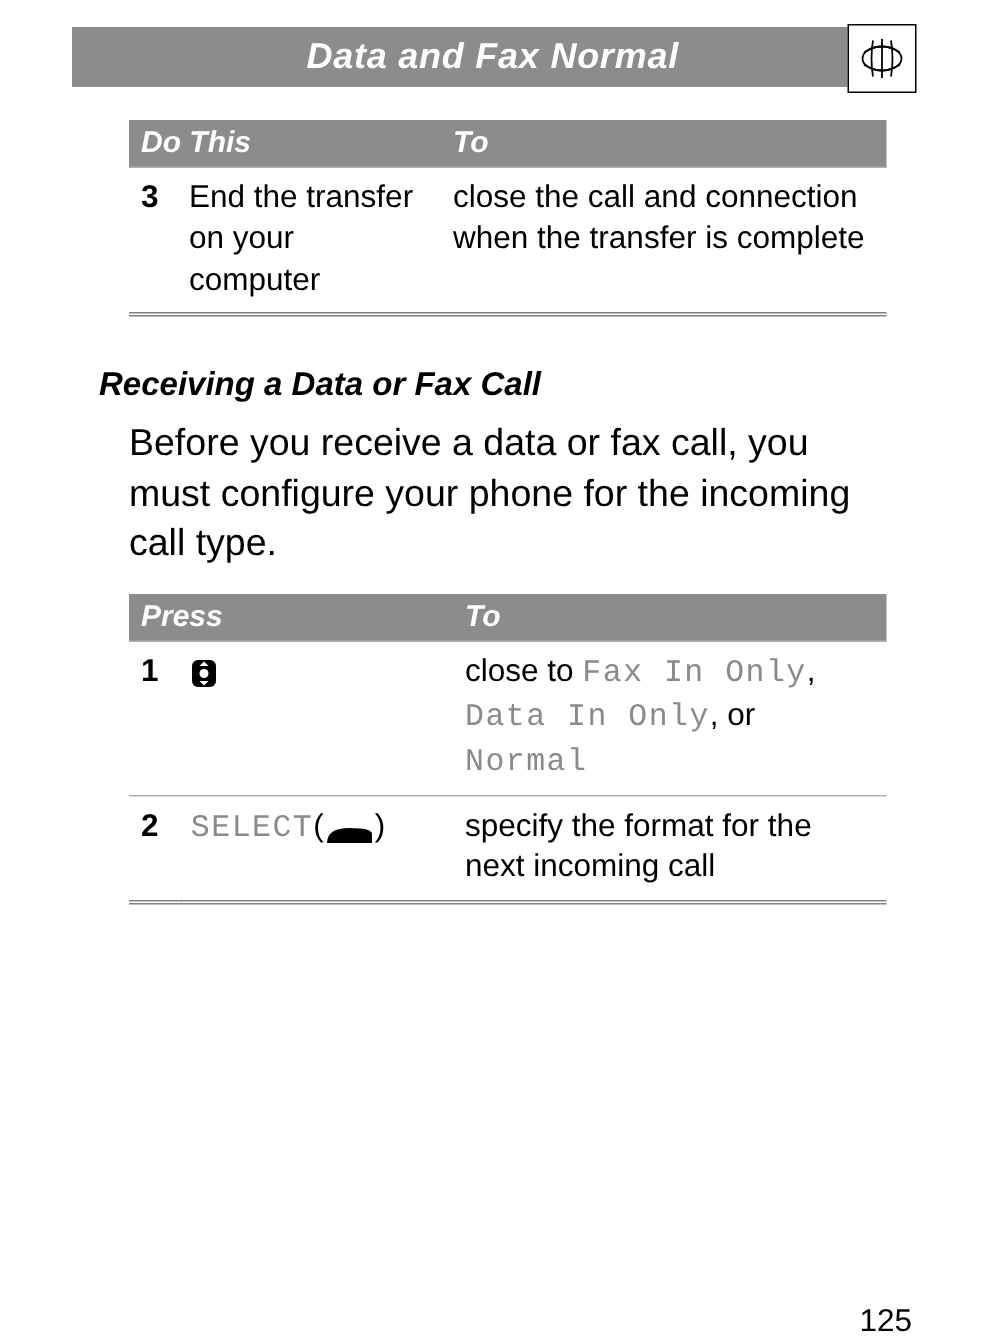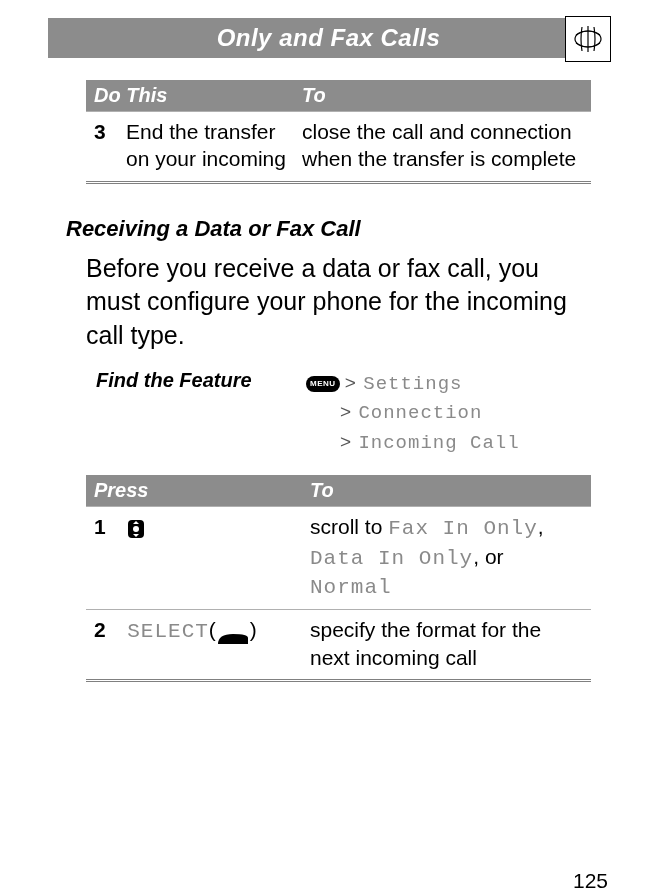--- a/index.html
+++ b/index.html
@@ -138,21 +138,21 @@
     bottom: 20px;
     font-size: 21px;
   }
 </style>
 </head>
 <body>
 
 <div class="page">
 
   <div class="header-bar">
-    <div class="gray-bar">Only and Fax Calls</div>
+    <div class="gray-bar">Data and Fax Normal</div>
     <div class="header-icon-box">
       <svg width="36" height="36" viewBox="0 0 36 36">
         <g stroke="#000" fill="none" stroke-width="1.2">
           <ellipse cx="18" cy="18" rx="13" ry="8"></ellipse>
           <path d="M6 14 Q18 6 30 14"></path>
           <path d="M6 22 Q18 30 30 22"></path>
           <line x1="18" y1="5" x2="18" y2="31"></line>
           <path d="M12 6 Q10 18 12 30"></path>
           <path d="M24 6 Q26 18 24 30"></path>
         </g>
@@ -163,62 +163,50 @@
   <div class="content">
 
     <table class="instruction-table">
       <tbody>
           <tr class="tbl-head">
         <td colspan="2" class="col-do">Do This</td>
         <td>To</td>
       </tr>
       <tr class="tbl-row">
         <td class="step-num">3</td>
-        <td class="col-do">End the transfer on your incoming</td>
+        <td class="col-do">End the transfer on your computer</td>
         <td>close the call and connection when the transfer is complete</td>
       </tr>
     </tbody>
       </table>
 
     <div class="section-title">Receiving a Data or Fax Call</div>
     <p class="body-text">Before you receive a data or fax call, you must configure your phone for the incoming call type.</p>
 
-    <div class="find-feature">
-      <div class="find-feature-label">Find the Feature</div>
-      <div class="feature-path">
-        <span class="menu-btn">MENU</span>
-        <span class="gt">&gt;</span>
-        <span class="menu-code">Settings</span><br>
-        <span class="gt" style="margin-left:34px">&gt;</span>
-        <span class="menu-code">Connection</span><br>
-        <span class="gt" style="margin-left:34px">&gt;</span>
-        <span class="menu-code">Incoming Call</span>
-      </div>
-    </div>
 
     <table class="instruction-table">
       <tbody>
           <tr class="tbl-head">
         <td colspan="2" style="width:200px">Press</td>
         <td>To</td>
       </tr>
       <tr class="tbl-row">
         <td class="step-num">1</td>
         <td style="width:160px">
           <span class="nav-icon">
             <svg width="18" height="20" viewBox="0 0 18 20">
               <rect x="1" y="1" width="16" height="18" rx="4" fill="#000"></rect>
               <circle cx="9" cy="10" r="3" fill="#fff"></circle>
               <polygon points="9,2 6,5 12,5" fill="#fff"></polygon>
               <polygon points="9,18 6,15 12,15" fill="#fff"></polygon>
             </svg>
           </span>
         </td>
         <td>
-          <span>scroll to </span><span class="menu-code">Fax In Only</span><span>, </span><br>
+          <span>close to </span><span class="menu-code">Fax In Only</span><span>, </span><br>
           <span class="menu-code">Data In Only</span><span>, or </span><span class="menu-code">Normal</span>
         </td>
       </tr>
       <tr class="tbl-row">
         <td class="step-num">2</td>
         <td>
           <span class="menu-code">SELECT</span><span>(</span><span class="softkey-icon">
             <svg width="34" height="14" viewBox="0 0 34 14">
               <path d="M2 12 Q2 2 17 2 Q32 2 32 6 L32 12 Z" fill="#000"></path>
             </svg>

